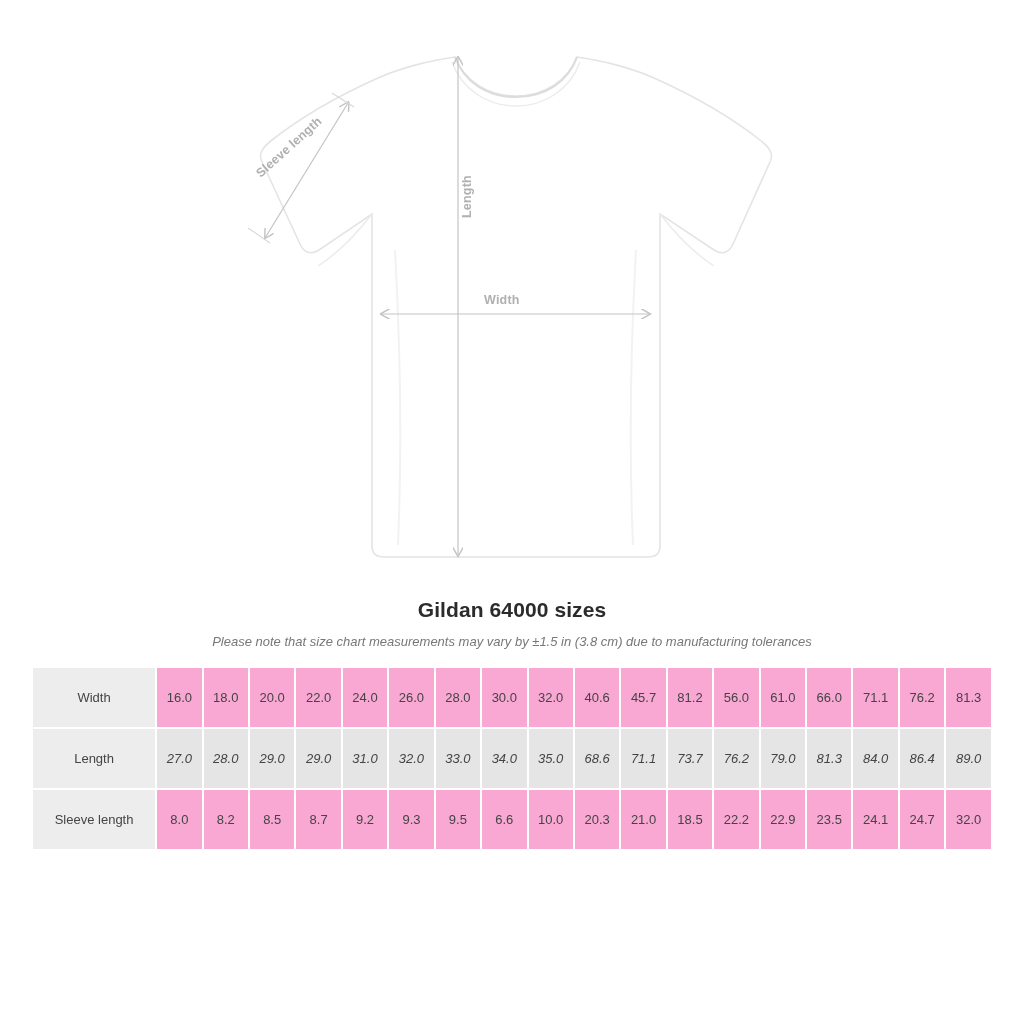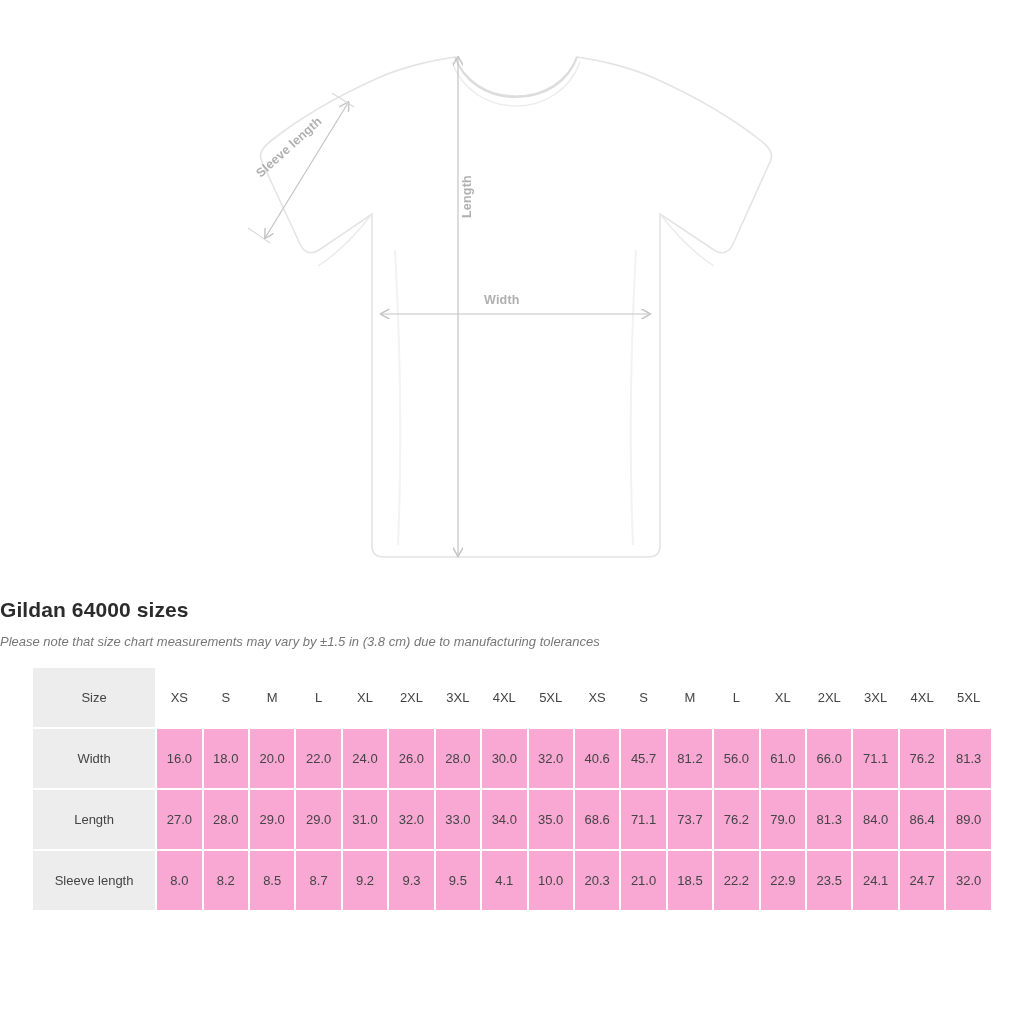--- a/index.html
+++ b/index.html
@@ -54,21 +54,21 @@
     transform: rotate(-90deg);
     transform-origin: left top;
   }
   .label-width {
     left: 484px;
     top: 293px;
   }
 
   
   .title-block {
-    text-align: left;
+    text-align: center;
     margin-top: 18px;
   }
   .chart-title {
     font-size: 21px;
     font-weight: bold;
     color: #2b2b2b;
     margin: 0;
     letter-spacing: 0.1px;
   }
   .chart-note {
@@ -139,21 +139,21 @@
     color: #3a3a3a;
     font-size: 13px;
   }
   .rowlabel-head {
     background: #ededed;
     font-weight: bold;
     color: #3a3a3a;
     font-size: 13px;
   }
   tr.row-alt td.val-cell { background: #f9a8d4; }
-  tr.row-plain td.val-cell { background: #f9a8d4; }
+  tr.row-plain td.val-cell { background: #e5e5e5; font-style: italic; }
   tr.row-alt td.rowlabel-cell { background: #ededed; }
   tr.row-plain td.rowlabel-cell { background: #ededed; }
   .val-cell {
     color: #4a4a4a;
     font-size: 13px;
   }
   col.col-label { width: 124px; }
   col.col-val { width: 46.4px; }
 </style>
 </head>
@@ -242,41 +242,20 @@
           <col class="col-val">
           <col class="col-val">
           <col class="col-val">
           <col class="col-val">
         <col class="col-val">
           <col class="col-val">
           <col class="col-val">
           <col class="col-val">
       </colgroup>
       <thead>
-        <tr>
-          <th class="rowlabel-head">Size</th>
-          <th class="sizehdr-cell">XS</th>
-          <th class="sizehdr-cell">S</th>
-          <th class="sizehdr-cell">M</th>
-          <th class="sizehdr-cell">L</th>
-          <th class="sizehdr-cell">XL</th>
-          <th class="sizehdr-cell">2XL</th>
-          <th class="sizehdr-cell">3XL</th>
-          <th class="sizehdr-cell">4XL</th>
-          <th class="sizehdr-cell">5XL</th>
-          <th class="sizehdr-cell">XS</th>
-          <th class="sizehdr-cell">S</th>
-          <th class="sizehdr-cell">M</th>
-          <th class="sizehdr-cell">L</th>
-          <th class="sizehdr-cell">XL</th>
-          <th class="sizehdr-cell">2XL</th>
-          <th class="sizehdr-cell">3XL</th>
-          <th class="sizehdr-cell">4XL</th>
-          <th class="sizehdr-cell">5XL</th>
-        </tr>
       </thead>
       <tbody>
         <tr class="row-alt">
           <td class="rowlabel-cell">Width</td>
           <td class="val-cell">16.0</td>
           <td class="val-cell">18.0</td>
           <td class="val-cell">20.0</td>
           <td class="val-cell">22.0</td>
           <td class="val-cell">24.0</td>
           <td class="val-cell">26.0</td>
@@ -316,21 +295,21 @@
         </tr>
         <tr class="row-alt">
           <td class="rowlabel-cell">Sleeve length</td>
           <td class="val-cell">8.0</td>
           <td class="val-cell">8.2</td>
           <td class="val-cell">8.5</td>
           <td class="val-cell">8.7</td>
           <td class="val-cell">9.2</td>
           <td class="val-cell">9.3</td>
           <td class="val-cell">9.5</td>
-          <td class="val-cell">4.1</td>
+          <td class="val-cell">6.6</td>
           <td class="val-cell">10.0</td>
           <td class="val-cell">20.3</td>
           <td class="val-cell">21.0</td>
           <td class="val-cell">18.5</td>
           <td class="val-cell">22.2</td>
           <td class="val-cell">22.9</td>
           <td class="val-cell">23.5</td>
           <td class="val-cell">24.1</td>
           <td class="val-cell">24.7</td>
           <td class="val-cell">32.0</td>

